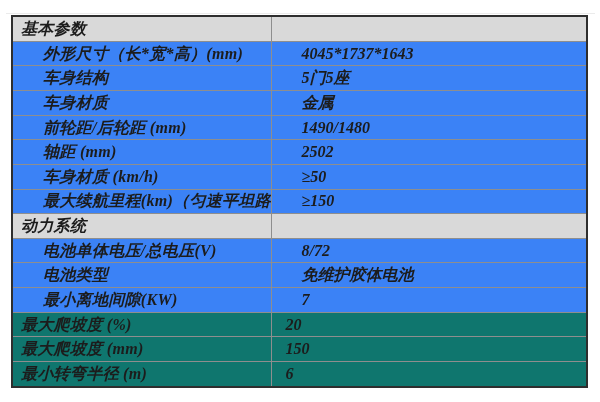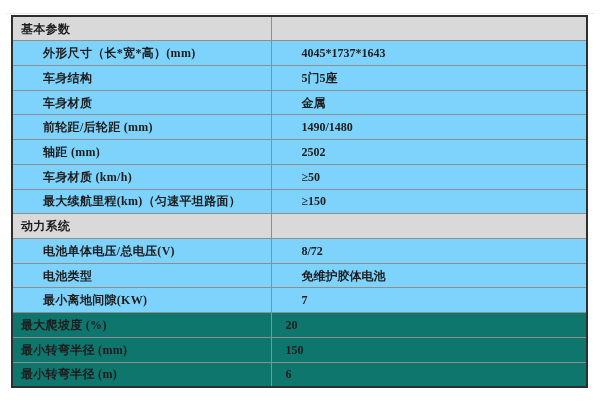--- a/index.html
+++ b/index.html
@@ -25,34 +25,35 @@
     border-collapse: collapse;
     table-layout: fixed;
     border: 2px solid #2e2e2e;
   }
   table.spec col.c-label { width: 259px; }
   table.spec col.c-value { width: 316px; }
 
   table.spec td {
     border: 1px solid #8e8e8e;
     font-weight: 700;
-    font-size: 12px;
+    font-size: 16px;
     color: #1c1c1c;
     vertical-align: middle;
     white-space: nowrap;
     overflow: hidden;
     height: 15px;
     line-height: 1;
+    font-style: italic;
   }
   td.label-cell { padding-left: 8px; letter-spacing: 0.3px; }
   td.value-cell { padding-left: 14px; }
 
   tr.section td { background: #d9d9d9; }
   tr.shade   td { background: #0f766e; }
-  tr.plain   td { background: #7dd3fc; padding-left: 30px; }
+  tr.plain   td { background: #3b82f6; padding-left: 30px; }
 </style>
 </head>
 <body>
 
 <div class="page">
 
   <div class="top-hairline"></div>
 
   <table class="spec">
     <colgroup>
@@ -106,21 +107,21 @@
         </tr>
         <tr class="plain">
           <td class="label-cell">最小离地间隙(KW)</td>
           <td class="value-cell">7</td>
         </tr>
         <tr class="shade">
           <td class="label-cell">最大爬坡度 (%)</td>
           <td class="value-cell">20</td>
         </tr>
         <tr class="shade">
-          <td class="label-cell">最小转弯半径 (mm)</td>
+          <td class="label-cell">最大爬坡度 (mm)</td>
           <td class="value-cell">150</td>
         </tr>
         <tr class="shade">
           <td class="label-cell">最小转弯半径 (m)</td>
           <td class="value-cell">6</td>
         </tr>
       </tbody>
   </table>
 
 </div>

